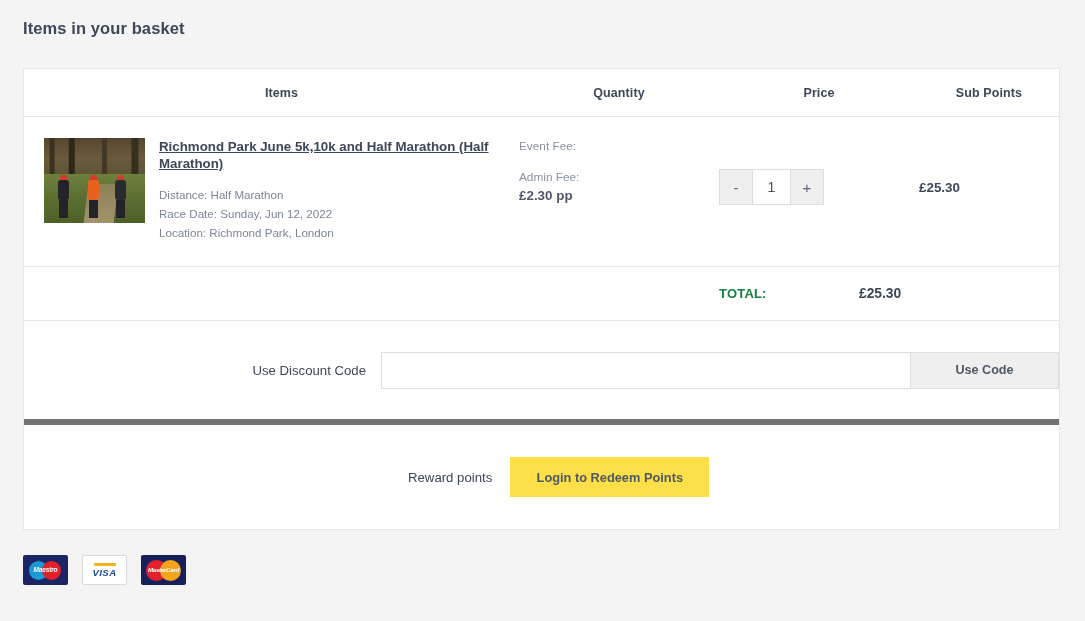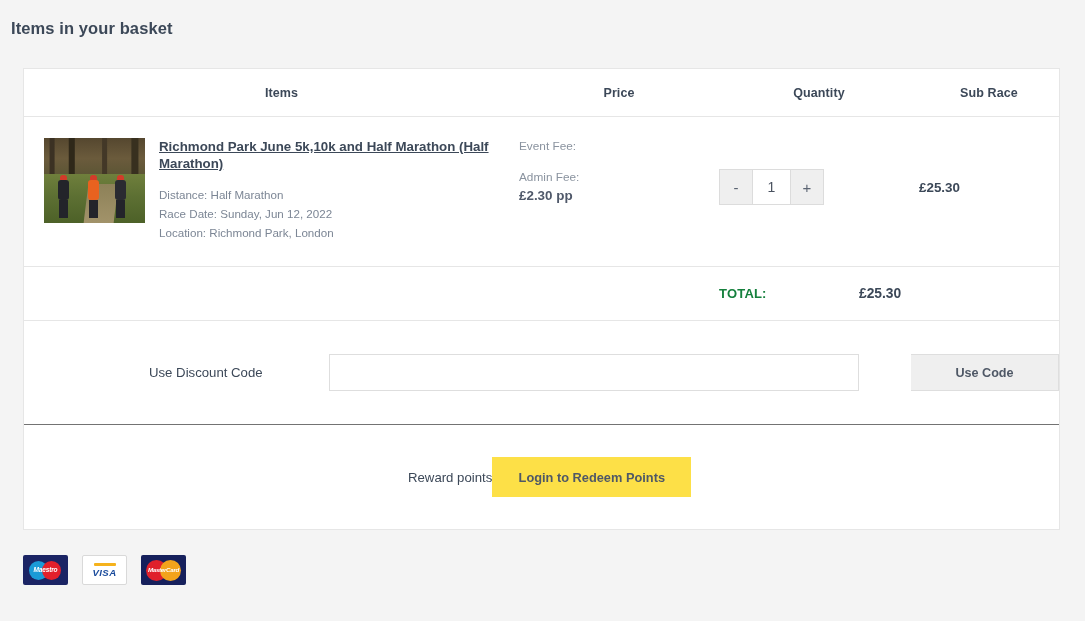--- a/index.html
+++ b/index.html
@@ -8,21 +8,21 @@
     width: 1085px;
     height: 621px;
     background: #f4f4f4;
     font-family: "Liberation Sans", sans-serif;
     color: #3c4858;
     overflow: hidden;
   }
 
   .page-title {
     position: absolute;
-    left: 11px;
+    left: 23px;
     top: 19px;
     font-size: 16.5px;
     font-weight: 600;
     color: #3c4858;
     letter-spacing: 0.1px;
   }
 
   .basket-card {
     position: absolute;
     left: 23px;
@@ -160,23 +160,23 @@
     border-bottom: 1px solid #e6e6e6;
   }
   .total-spacer { width: 695px; }
   .total-label { width: 140px; font-size: 13px; font-weight: bold; color: #15803d; letter-spacing: .2px; }
   .total-value { width: 140px; font-size: 13.8px; font-weight: bold; color: #3c4858; }
 
   
   .discount-row {
     display: flex;
     align-items: center;
-    justify-content: space-between;
+    justify-content: flex-end;
     height: 104px;
-    border-bottom: 1px solid #737373;
+    border-bottom: 6px solid #737373;
     padding-left: 125px;
   }
   .discount-label { font-size: 13.2px; color: #3c4858; margin-right: 15px; }
   .discount-input {
     width: 530px; height: 37px;
     border: 1px solid #dedede;
     background: #fff;
     padding: 0 10px;
     font-size: 13px;
     color: #3c4858;
@@ -195,21 +195,21 @@
     font-family: "Liberation Sans", sans-serif;
   }
 
   
   .reward-row {
     display: flex;
     align-items: center;
     height: 104px;
     padding-left: 384px;
   }
-  .reward-label { font-size: 13.2px; color: #3c4858; }
+  .reward-label { font-size: 13.2px; color: #3c4858; margin-right: 18px; }
   .redeem-btn {
     width: 199px; height: 40px;
     background: #fde047;
     border: none;
     font-size: 12.8px;
     font-weight: bold;
     color: #4f5866;
     cursor: pointer;
     font-family: "Liberation Sans", sans-serif;
   }
@@ -257,23 +257,23 @@
 </style>
 </head>
 <body>
 
 <div class="page-title">Items in your basket</div>
 
 <div class="basket-card">
 
   <div class="table-head">
     <div class="th col-items">Items</div>
+    <div class="th col-qty">Quantity</div>
     <div class="th col-price">Price</div>
-    <div class="th col-qty">Quantity</div>
-    <div class="th col-subtotal">Sub Race</div>
+    <div class="th col-subtotal">Sub Points</div>
   </div>
 
   <div class="item-row">
     <div class="item-cell">
       <div class="thumb">
         <div class="sky"></div>
         <div class="trees"></div>
         <div class="grass"></div>
         <div class="path"></div>
         <div class="runner r1">

